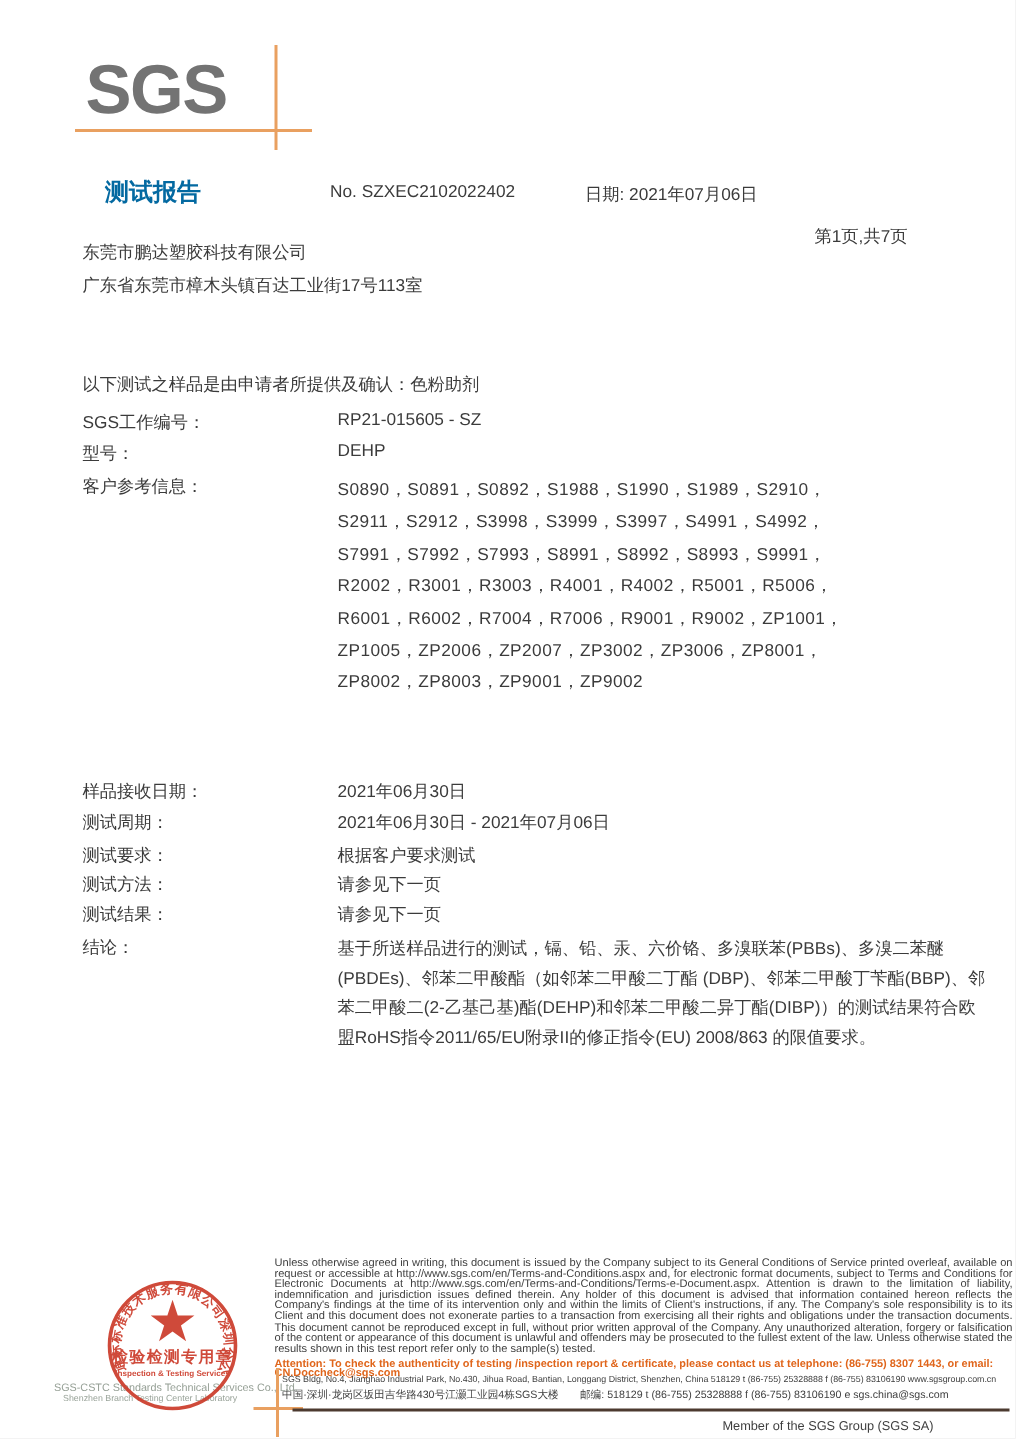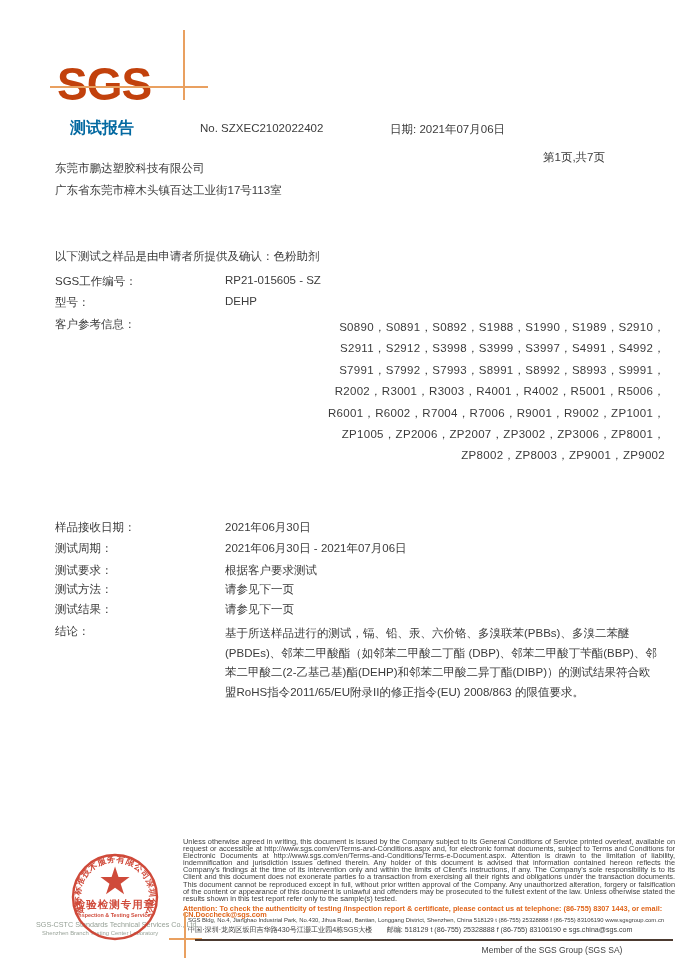--- a/index.html
+++ b/index.html
@@ -7,38 +7,38 @@
   .page {
     position:relative; width:677px; height:959px; margin:0 auto;
     background:#ffffff; overflow:hidden;
     font-family:"Liberation Sans","DejaVu Sans",sans-serif;
     color:#3b3b3b;
   }
   
   .logo-text {
     position:absolute; left:57px; top:36px;
     font-size:46px; font-weight:700; letter-spacing:-1px;
-    color:#c2410c; line-height:1;margin-top:25px;
+    color:#737373; line-height:1;
   }
   .logo-hline { position:absolute; left:50px; top:86px; width:158px; height:2px; background:#e9a060; }
   .logo-vline { position:absolute; left:183px; top:30px; width:2px; height:70px; background:#e9a060; }
   
   .report-title { position:absolute; left:70px; top:118px; font-size:16px; font-weight:700; color:#0369a1; }
-  .report-no   { position:absolute; left:200px; top:122px; font-size:11.5px;text-align:center; }
+  .report-no   { position:absolute; left:220px; top:122px; font-size:11.5px;text-align:center; }
   .report-date { position:absolute; left:390px; top:122px; font-size:11.5px; }
   .report-page { position:absolute; left:543px; top:122px; font-size:11.5px;margin-top:28px; }
   
   .company-name    { position:absolute; left:55px; top:161px; font-size:11.5px; }
   .company-address { position:absolute; left:55px; top:183px; font-size:11.5px; }
   .sample-statement{ position:absolute; left:55px; top:249px; font-size:11.5px; }
   
   .row { position:absolute; left:55px; font-size:11.5px; display:flex; }
   .row .lbl { width:170px; flex:0 0 170px; }
   .row .val { width:440px; }
-  .ref-line { line-height:21.4px; letter-spacing:0.3px;text-align:right; }
+  .ref-line { line-height:21.4px; letter-spacing:0.3px; }
   .conclusion-val { width:432px !important; line-height:19.5px; }
   
   .terms {
     position:absolute; left:183px; top:838px; width:492px;
     font-size:7.4px; line-height:7.1px; text-align:justify; color:#3e3e3e;
   }
   .attention {
     position:absolute; left:183px; top:906px; width:492px;
     font-size:7.3px; line-height:6px; font-weight:700; color:#e0661c;
   }

